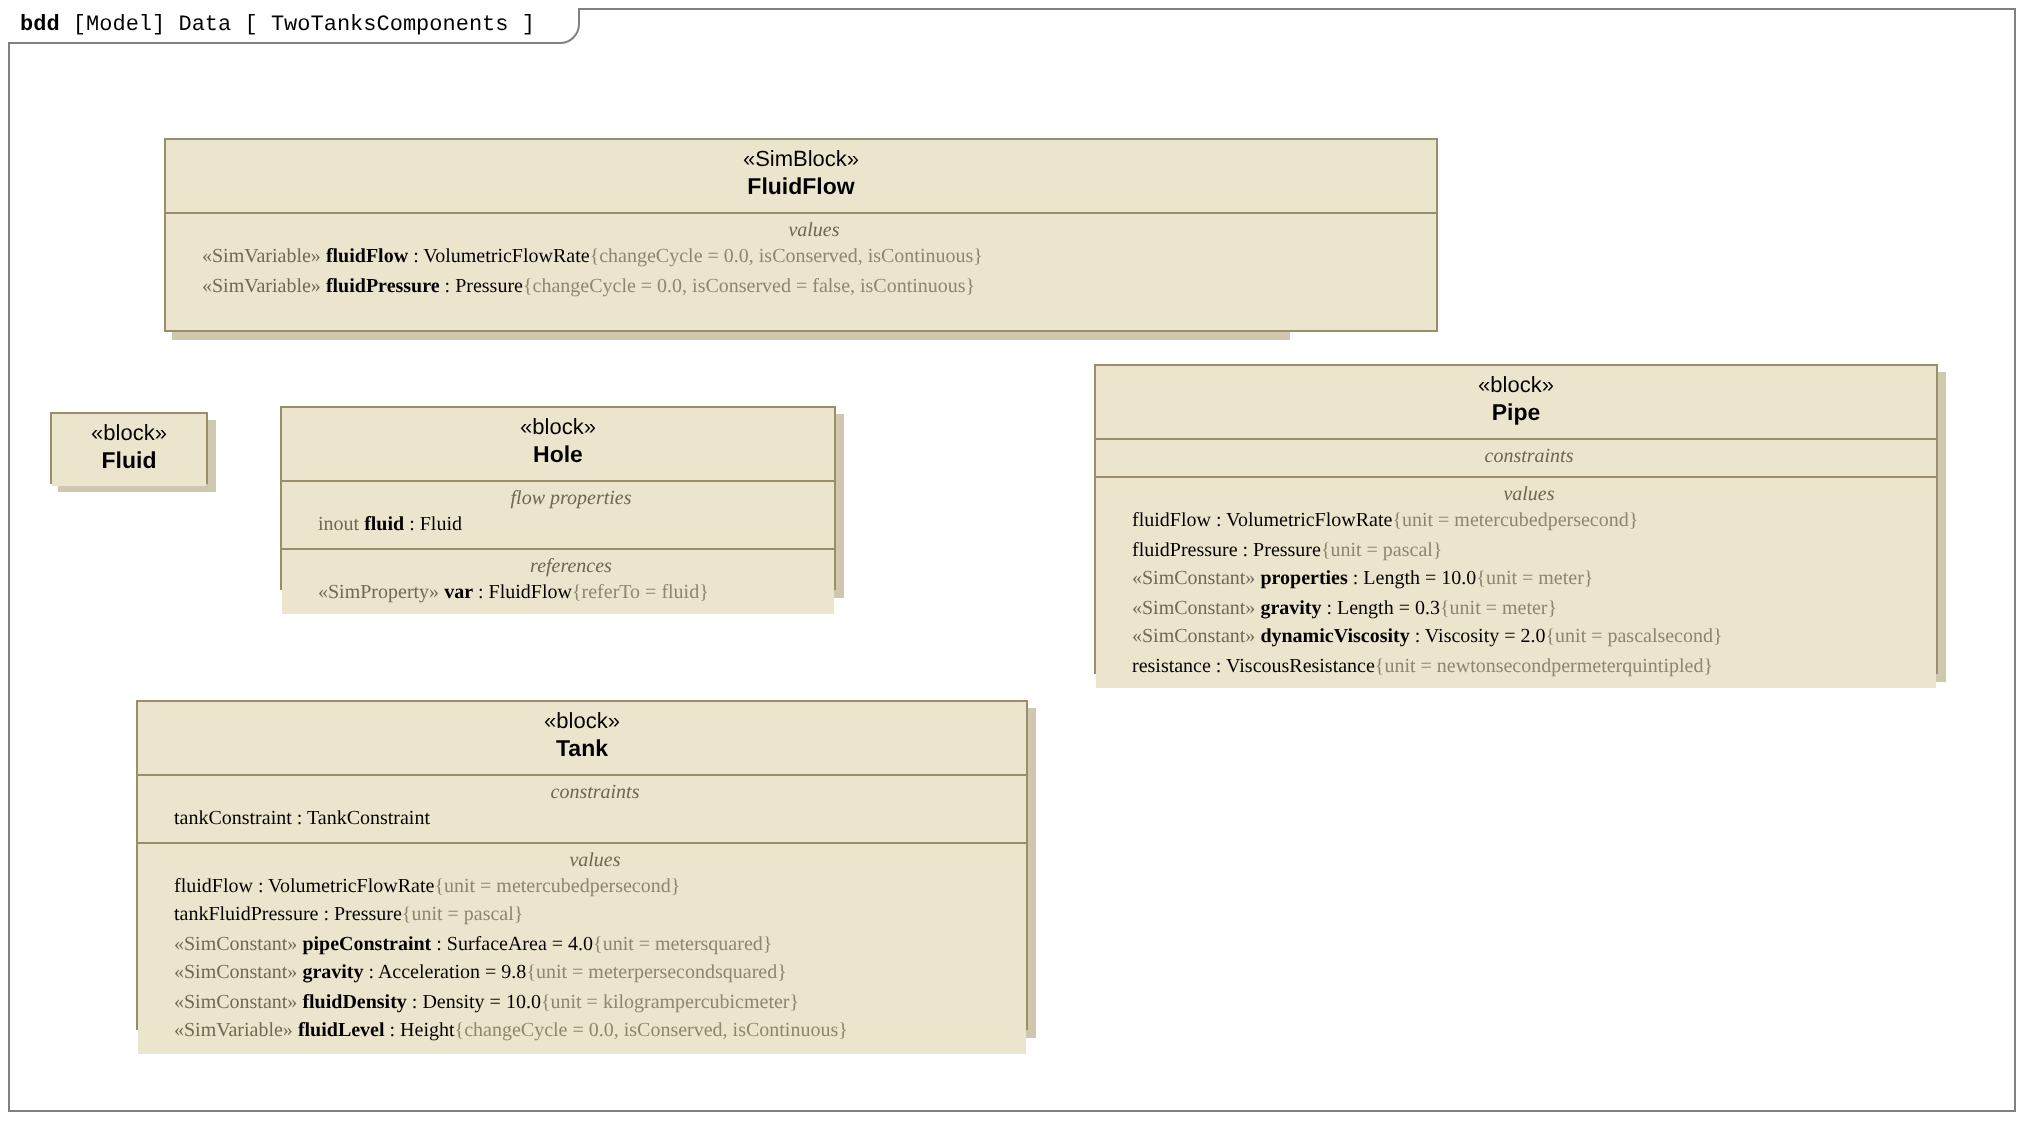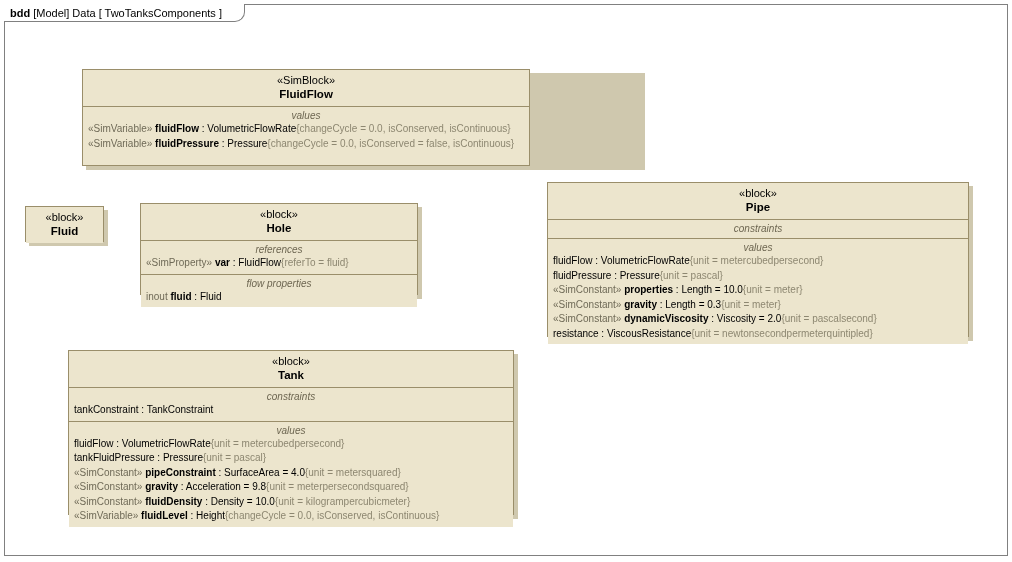--- a/index.html
+++ b/index.html
@@ -37,20 +37,21 @@
     background: #ffffff;
     border: 1px solid #808080;
     border-top: none;
     border-left: none;
     box-sizing: border-box;
     font-size: 11px;
     line-height: 18px;
     color: #000000;
     white-space: nowrap;
     border-bottom-right-radius: 10px;
+    font-family: Liberation Mono, monospace;
   }
   .frame-tab .kind {
     font-weight: bold;
   }
 
   
   .block {
     position: absolute;
     box-sizing: border-box;
     border: 1px solid #9a8e6a;
@@ -70,22 +71,23 @@
   }
   .block .name {
     font-size: 11.5px;
     font-weight: bold;
     line-height: 14px;
   }
   .sep {
     border-top: 1px solid #9a8e6a;
   }
   .compart {
-    padding: 2px 0 3px 0;
+    padding: 2px 0 3px 13px;
     background: #ece5cd;
+    font-family: Liberation Serif, serif;
   }
   .compart-title {
     text-align: center;
     font-style: italic;
     font-size: 10px;
     color: #6d6651;
     line-height: 13px;
   }
   .feat {
     padding: 0 4px 0 5px;
@@ -114,21 +116,21 @@
 
 <div id="canvas">
 
   <div class="frame"></div>
   <div class="frame-tab">
     <span class="kind">bdd</span>
     <span>[Model] Data [ TwoTanksComponents ]</span>
   </div>
 
   <div class="shadow" style="left:86px; top:73px; width:559px; height:97px;"></div>
-  <div class="block" style="left:82px; top:69px; width:448px; height:97px;">
+  <div class="block" style="left:82px; top:69px; width:637px; height:97px;">
     <div class="hdr">
       <div class="stereo">«SimBlock»</div>
       <div class="name">FluidFlow</div>
     </div>
     <div class="sep compart">
       <div class="compart-title">values</div>
       <div class="feat">
         <span class="kw">«SimVariable»</span>
         <span class="bold">fluidFlow</span><span> : VolumetricFlowRate</span><span class="dim">{changeCycle = 0.0, isConserved, isContinuous}</span>
       </div>
@@ -147,33 +149,33 @@
     </div>
   </div>
 
   <div class="shadow" style="left:144px; top:207px; width:278px; height:92px;"></div>
   <div class="block" style="left:140px; top:203px; width:278px; height:92px;">
     <div class="hdr">
       <div class="stereo">«block»</div>
       <div class="name">Hole</div>
     </div>
     <div class="sep compart">
+      <div class="compart-title">flow properties</div>
+      <div class="feat">
+        <span class="kw">inout</span>
+        <span class="bold">fluid</span><span> : Fluid</span><span class="dim"></span>
+      </div>
+    </div>
+    <div class="sep compart">
       <div class="compart-title">references</div>
       <div class="feat">
         <span class="kw">«SimProperty»</span>
         <span class="bold">var</span><span> : FluidFlow</span><span class="dim">{referTo = fluid}</span>
       </div>
     </div>
-    <div class="sep compart">
-      <div class="compart-title">flow properties</div>
-      <div class="feat">
-        <span class="kw">inout</span>
-        <span class="bold">fluid</span><span> : Fluid</span><span class="dim"></span>
-      </div>
-    </div>
   </div>
 
   <div class="shadow" style="left:551px; top:186px; width:422px; height:155px;"></div>
   <div class="block" style="left:547px; top:182px; width:422px; height:155px;">
     <div class="hdr">
       <div class="stereo">«block»</div>
       <div class="name">Pipe</div>
     </div>
     <div class="sep compart">
       <div class="compart-title">constraints</div>

